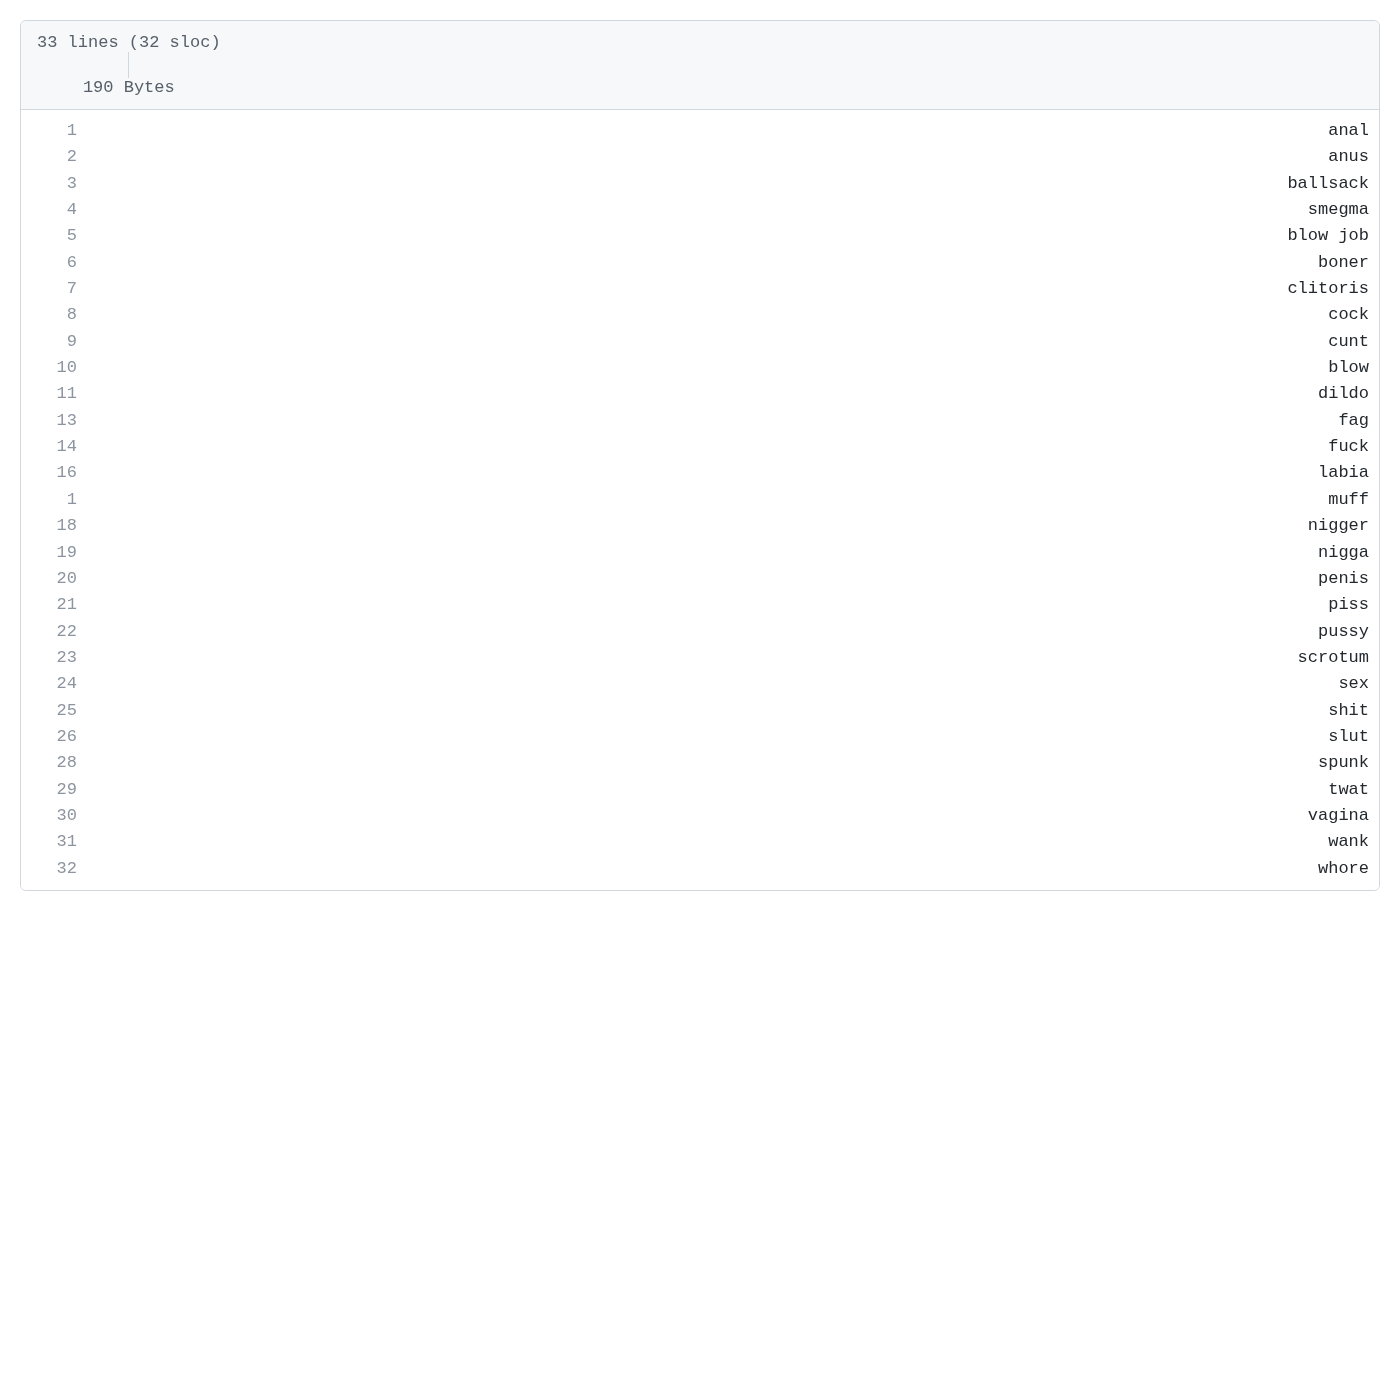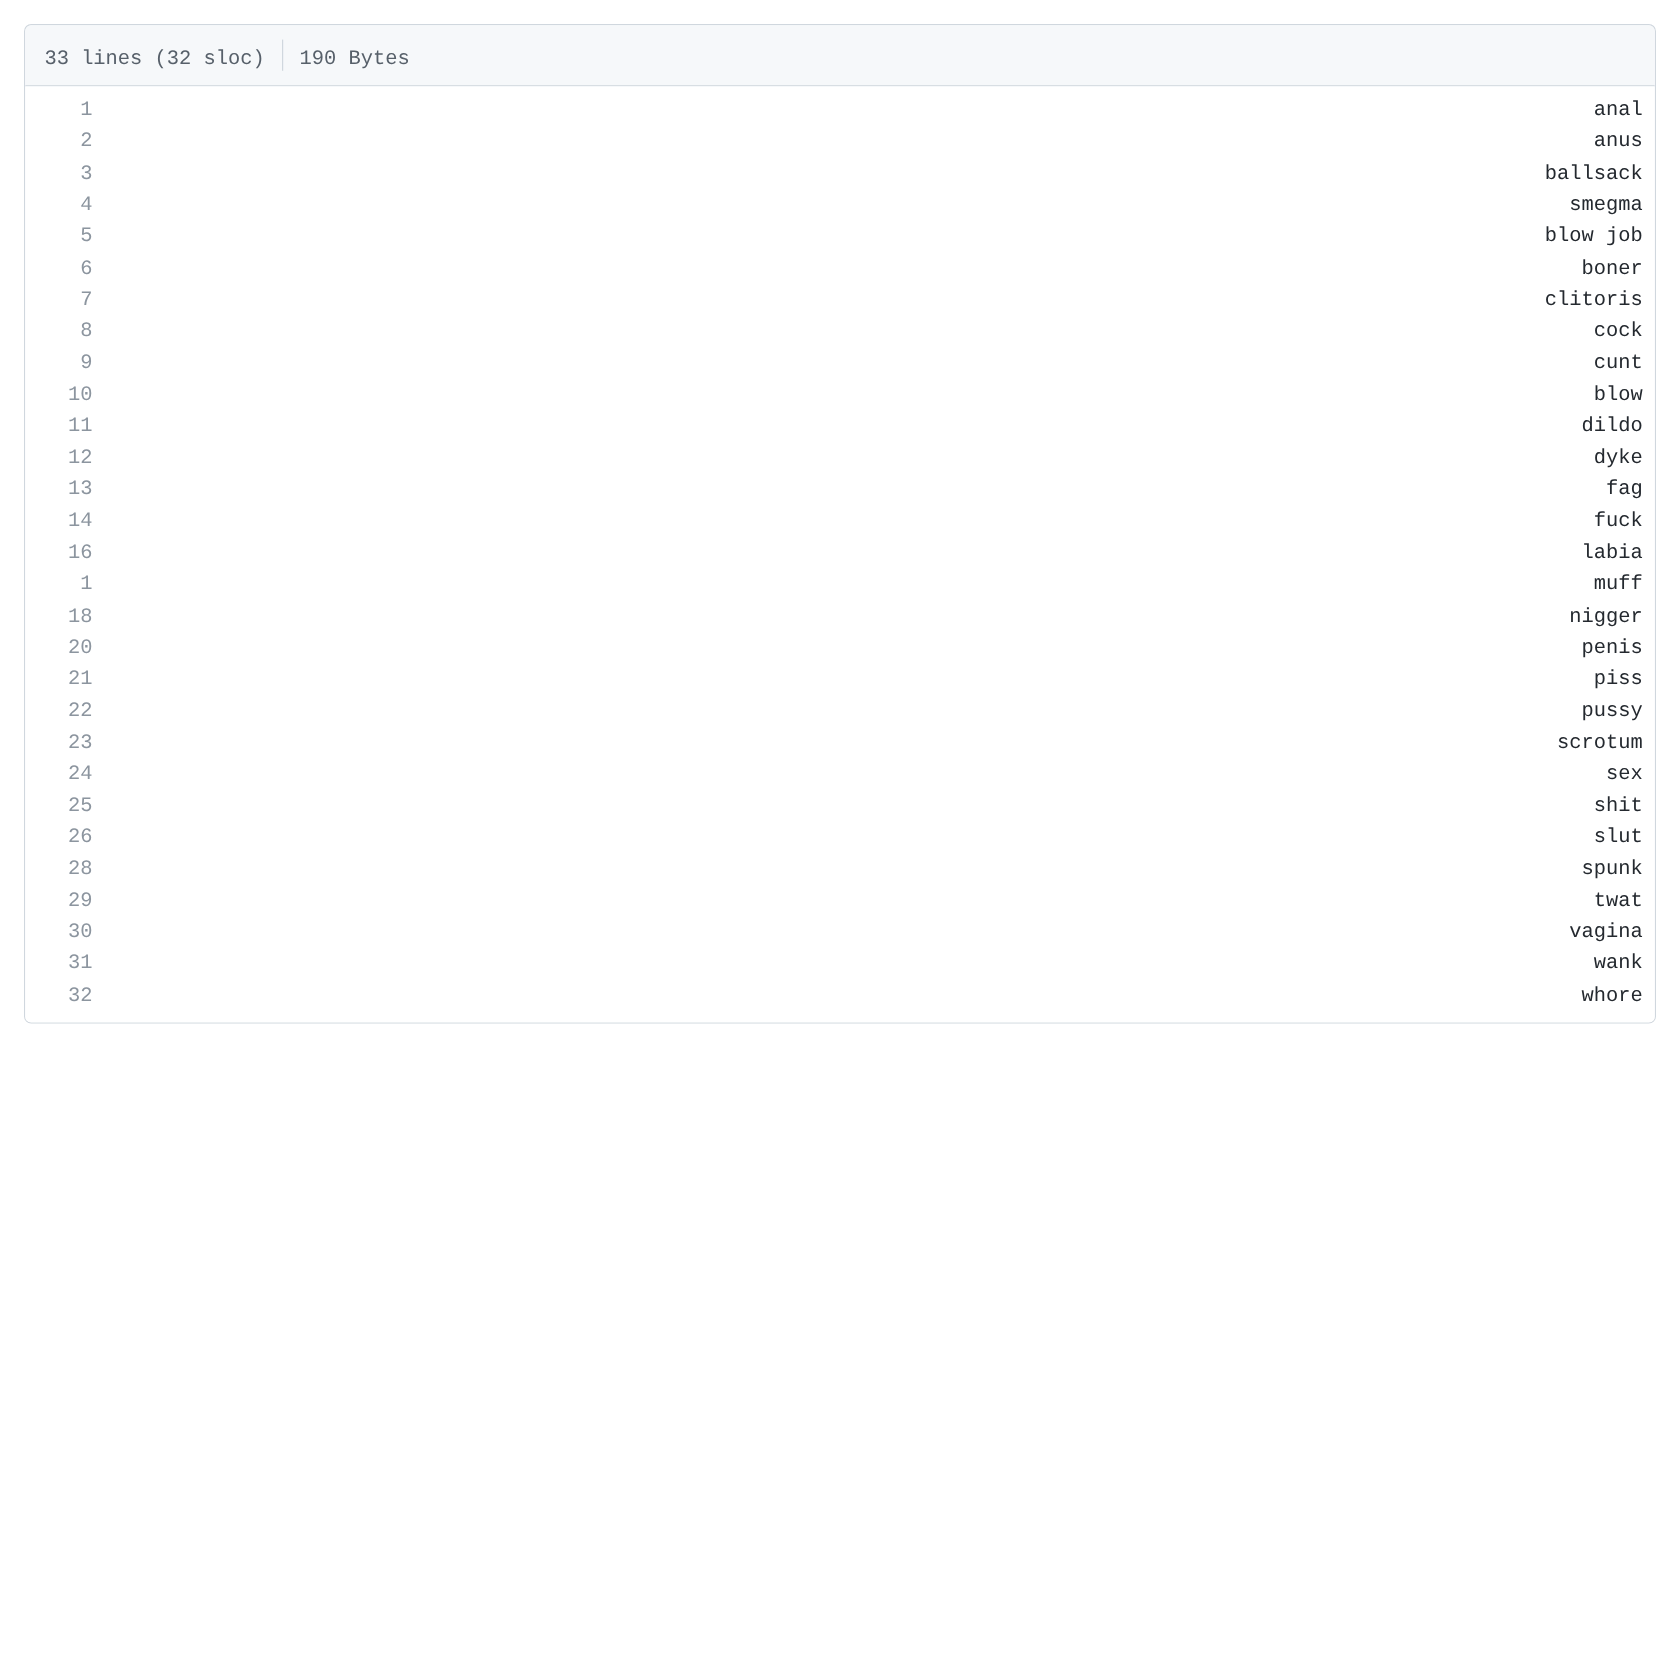--- a/index.html
+++ b/index.html
@@ -22,21 +22,22 @@
     border-bottom: 1px solid #d0d7de;
     padding: 12px 16px;
     display: flex;
     align-items: center;
     font-family: ui-monospace, SFMono-Regular, "SF Mono", Menlo, Consolas, "Liberation Mono", monospace;
     font-size: 17px;
     color: #57606a;
   }
   .file-info {
     display: flex;
-    align-items: flex-end;
+    align-items: center;
+    flex-direction: column;
   }
   .divider {
     display: inline-block;
     width: 1px;
     height: 26px;
     background: #d0d7de;
     margin: 0 14px;
   }
   .blob-wrapper {
     overflow-x: auto;
@@ -127,42 +128,42 @@
           </tr>
           <tr>
             <td class="blob-num">10</td>
             <td class="blob-code">blow</td>
           </tr>
           <tr>
             <td class="blob-num">11</td>
             <td class="blob-code">dildo</td>
           </tr>
           <tr>
-            <td class="blob-num">12</td>
-            <td class="blob-code">dyke</td>
-          </tr>
-          <tr>
             <td class="blob-num">13</td>
             <td class="blob-code">fag</td>
           </tr>
           <tr>
             <td class="blob-num">14</td>
             <td class="blob-code">fuck</td>
           </tr>
           <tr>
             <td class="blob-num">16</td>
             <td class="blob-code">labia</td>
           </tr>
           <tr>
             <td class="blob-num">1</td>
             <td class="blob-code">muff</td>
           </tr>
           <tr>
             <td class="blob-num">18</td>
             <td class="blob-code">nigger</td>
+          </tr>
+          <tr>
+            <td class="blob-num">19</td>
+            <td class="blob-code">nigga</td>
           </tr>
           <tr>
             <td class="blob-num">20</td>
             <td class="blob-code">penis</td>
           </tr>
           <tr>
             <td class="blob-num">21</td>
             <td class="blob-code">piss</td>
           </tr>
           <tr>

